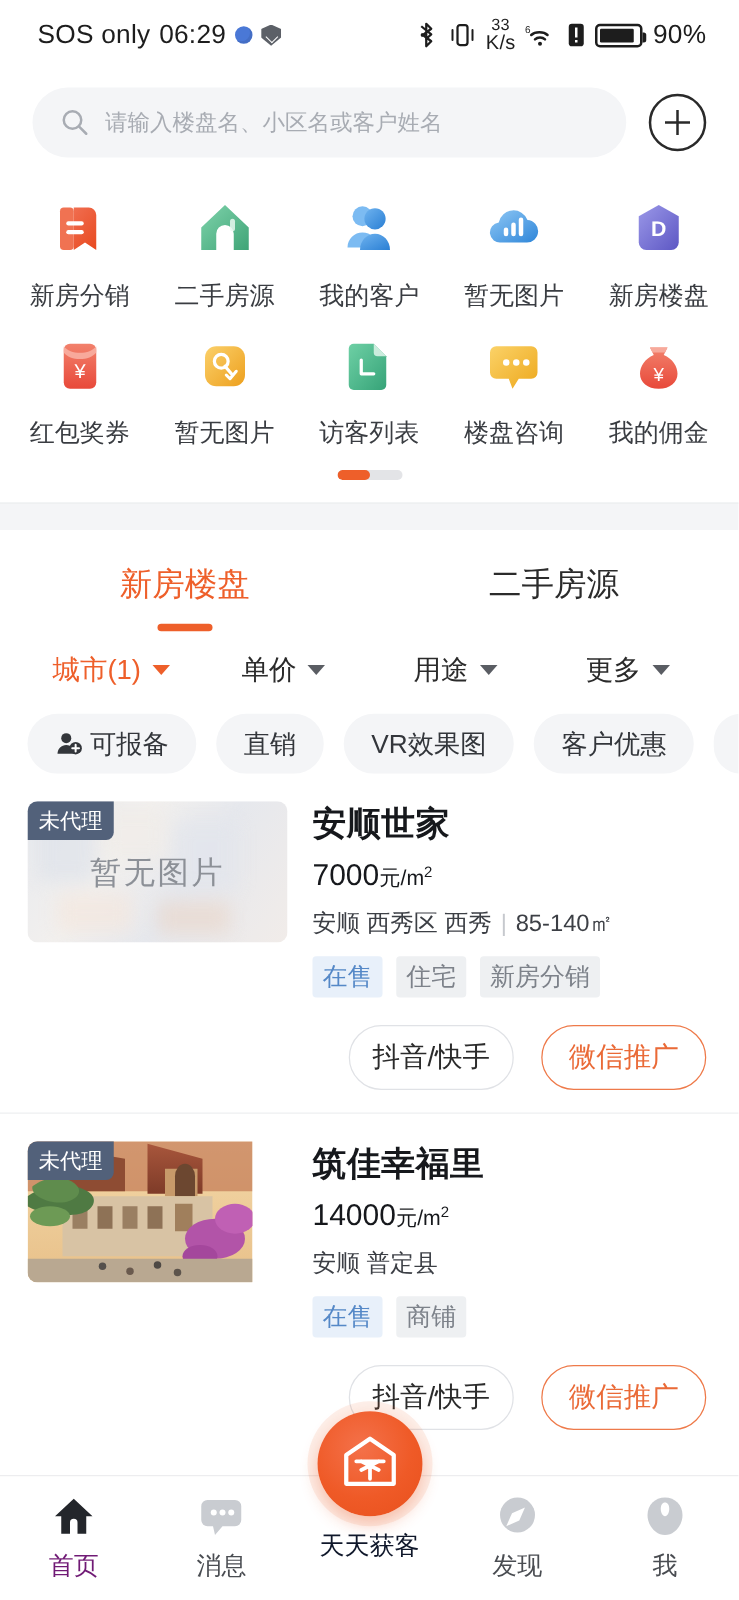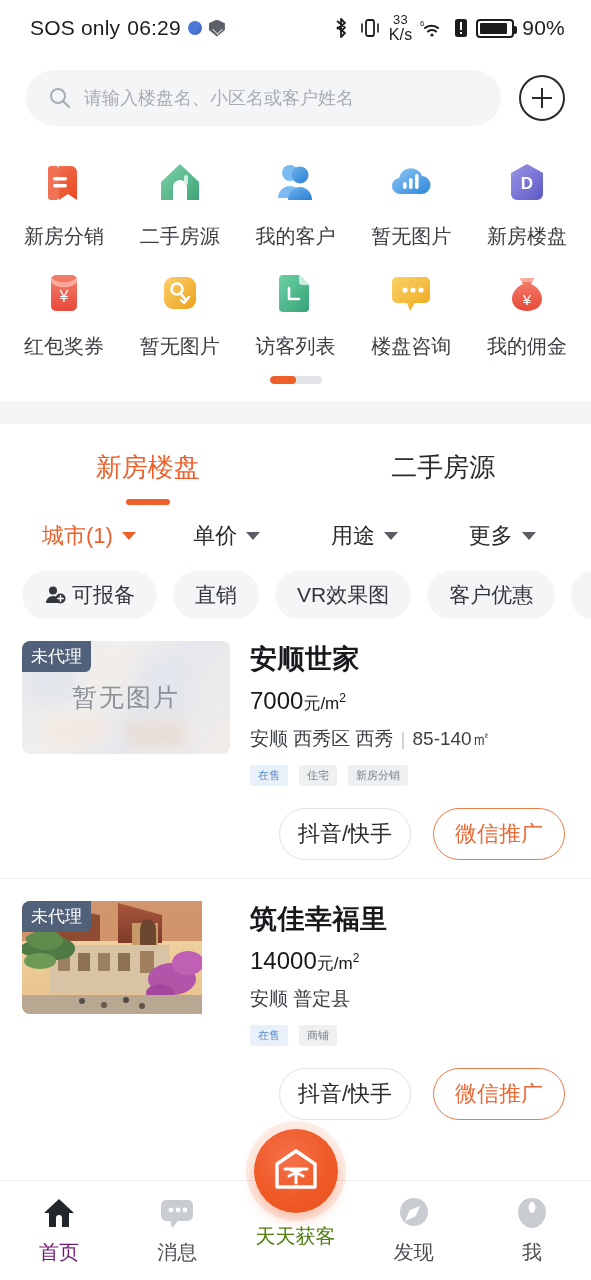--- a/index.html
+++ b/index.html
@@ -100,42 +100,42 @@
   .photo { position:absolute; inset:0; }
 
   .info { flex:1; min-width:0; }
   .title { font-size:27px; font-weight:bold; color:#16181c; letter-spacing:.5px; }
   .price { margin-top:10px; font-size:24px; color:#16181c; font-weight:500; }
   .price .unit { font-size:17px; font-weight:normal; }
   .price .unit sup { font-size:12px; }
   .addr { margin-top:11px; font-size:19px; color:#3c3f45; }
   .addr .sep { color:#c6c9ce; margin:0 7px; }
   .taglist { margin-top:13px; display:flex; gap:11px; }
-  .tag { font-size:11px; padding:3px 8px; border-radius:3px; }
+  .tag { font-size:20px; padding:3px 8px; border-radius:3px; }
   .tag.blue { color:#5588c7; background:#e8f0fa; }
   .tag.gray { color:#7d828a; background:#eef0f2; }
   .actions { display:flex; justify-content:flex-end; gap:22px; margin-top:22px; padding-right:4px; }
   .btn { height:52px; min-width:132px; border-radius:26px; display:flex; align-items:center;
      justify-content:center; font-size:22px; }
   .btn.ghost { border:1.6px solid #e0e2e6; color:#2b2b2b; }
   .btn.accent { border:1.6px solid #ee7a4a; color:#ea6a37; }
 
   
   .bottomnav { position:absolute; left:0; bottom:0; width:591px; height:100px;
      background:#fff; border-top:1px solid #ededef; display:flex; align-items:flex-start; }
   .navitem { flex:1; display:flex; flex-direction:column; align-items:center; gap:6px; padding-top:12px; }
   .navitem .nlabel { font-size:20px; color:#4a4d52; }
   .navitem.active .nlabel { color:#701a75; }
   .navicon { width:40px; height:40px; display:flex; align-items:center; justify-content:center; }
   .fabwrap { flex:1; position:relative; display:flex; flex-direction:column; align-items:center; }
   .fab { position:absolute; top:-52px; width:84px; height:84px; border-radius:50%;
      background:radial-gradient(circle at 42% 34%,#f4714a 0%,#ef5a27 55%,#e8501c 100%);
      display:flex; align-items:center; justify-content:center;
      box-shadow:0 0 0 8px rgba(238,95,42,.10), 0 6px 14px rgba(232,80,28,.32); }
-  .fablabel { position:absolute; top:42px; font-size:20px; color:#4d7c0f; white-space:nowrap;font-family:Liberation Serif, serif; }
+  .fablabel { position:absolute; top:42px; font-size:20px; color:#0f172a; white-space:nowrap;font-family:Liberation Serif, serif; }
 </style>
 </head>
 <body>
 
 <div class="phone">
 
   <div class="statusbar">
     <div class="sb-left">
       <span class="sb-text">SOS only</span>
       <span class="sb-text">06:29</span>

